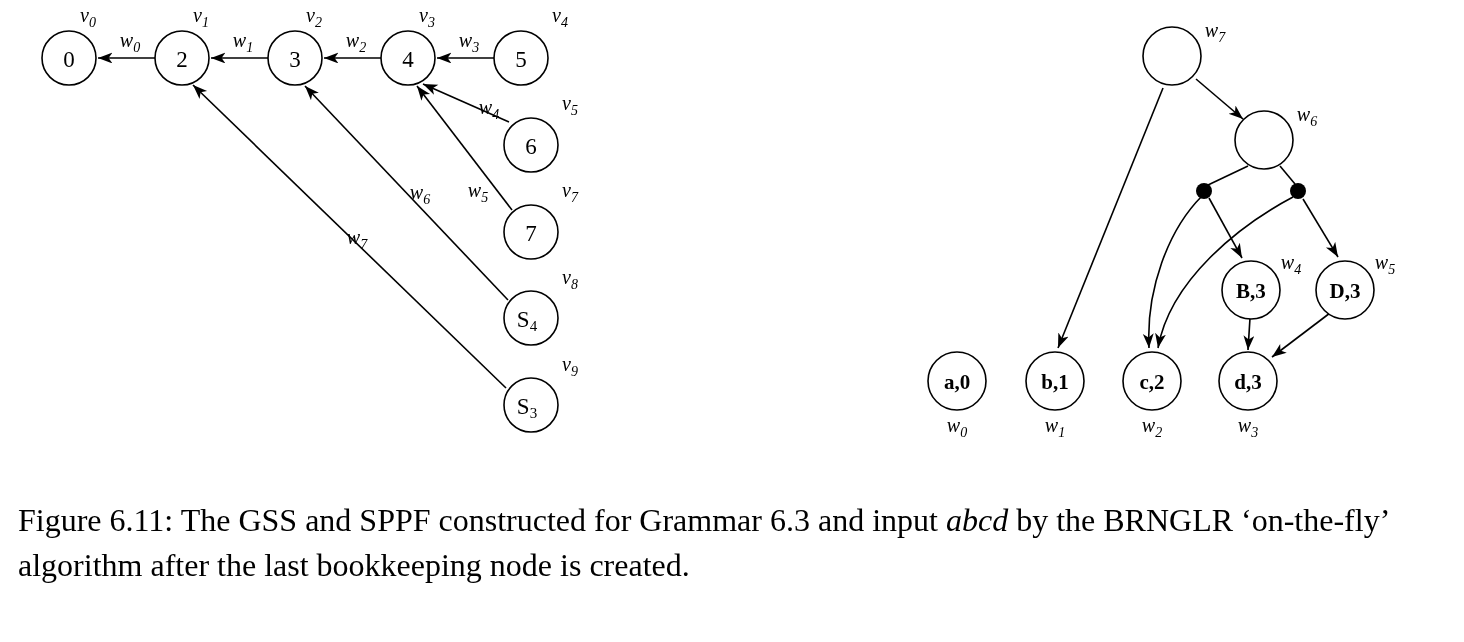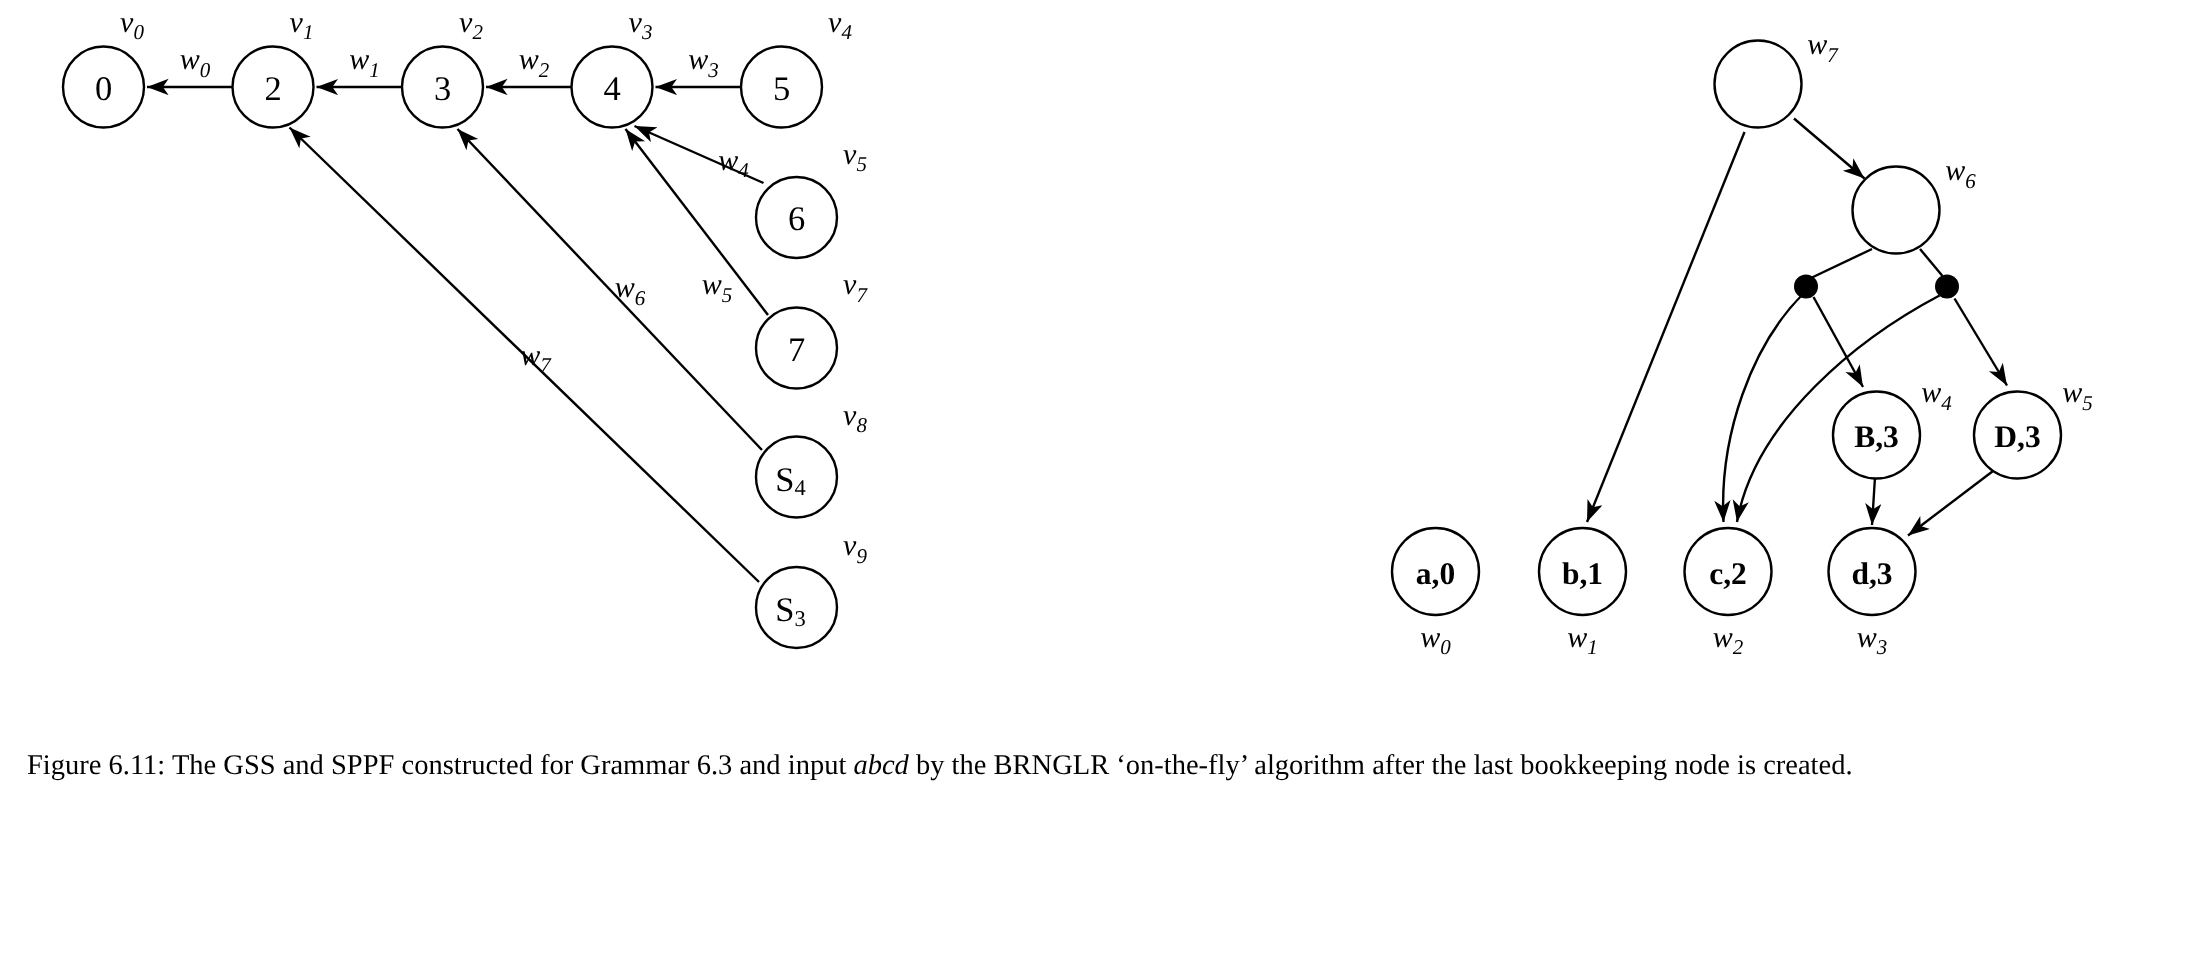--- a/index.html
+++ b/index.html
@@ -60,21 +60,21 @@
   .dot {
     fill: #000000;
     stroke: none;
   }
   .caption {
     position: absolute;
     left: 18px;
     top: 498px;
     width: 1420px;
     font-family: "Liberation Serif", serif;
-    font-size: 19px;
+    font-size: 32px;
     line-height: 1.42;
     color: #000000;
   }
   .caption .ital {
     font-style: italic;
   }
 </style>
 </head>
 <body>
 

